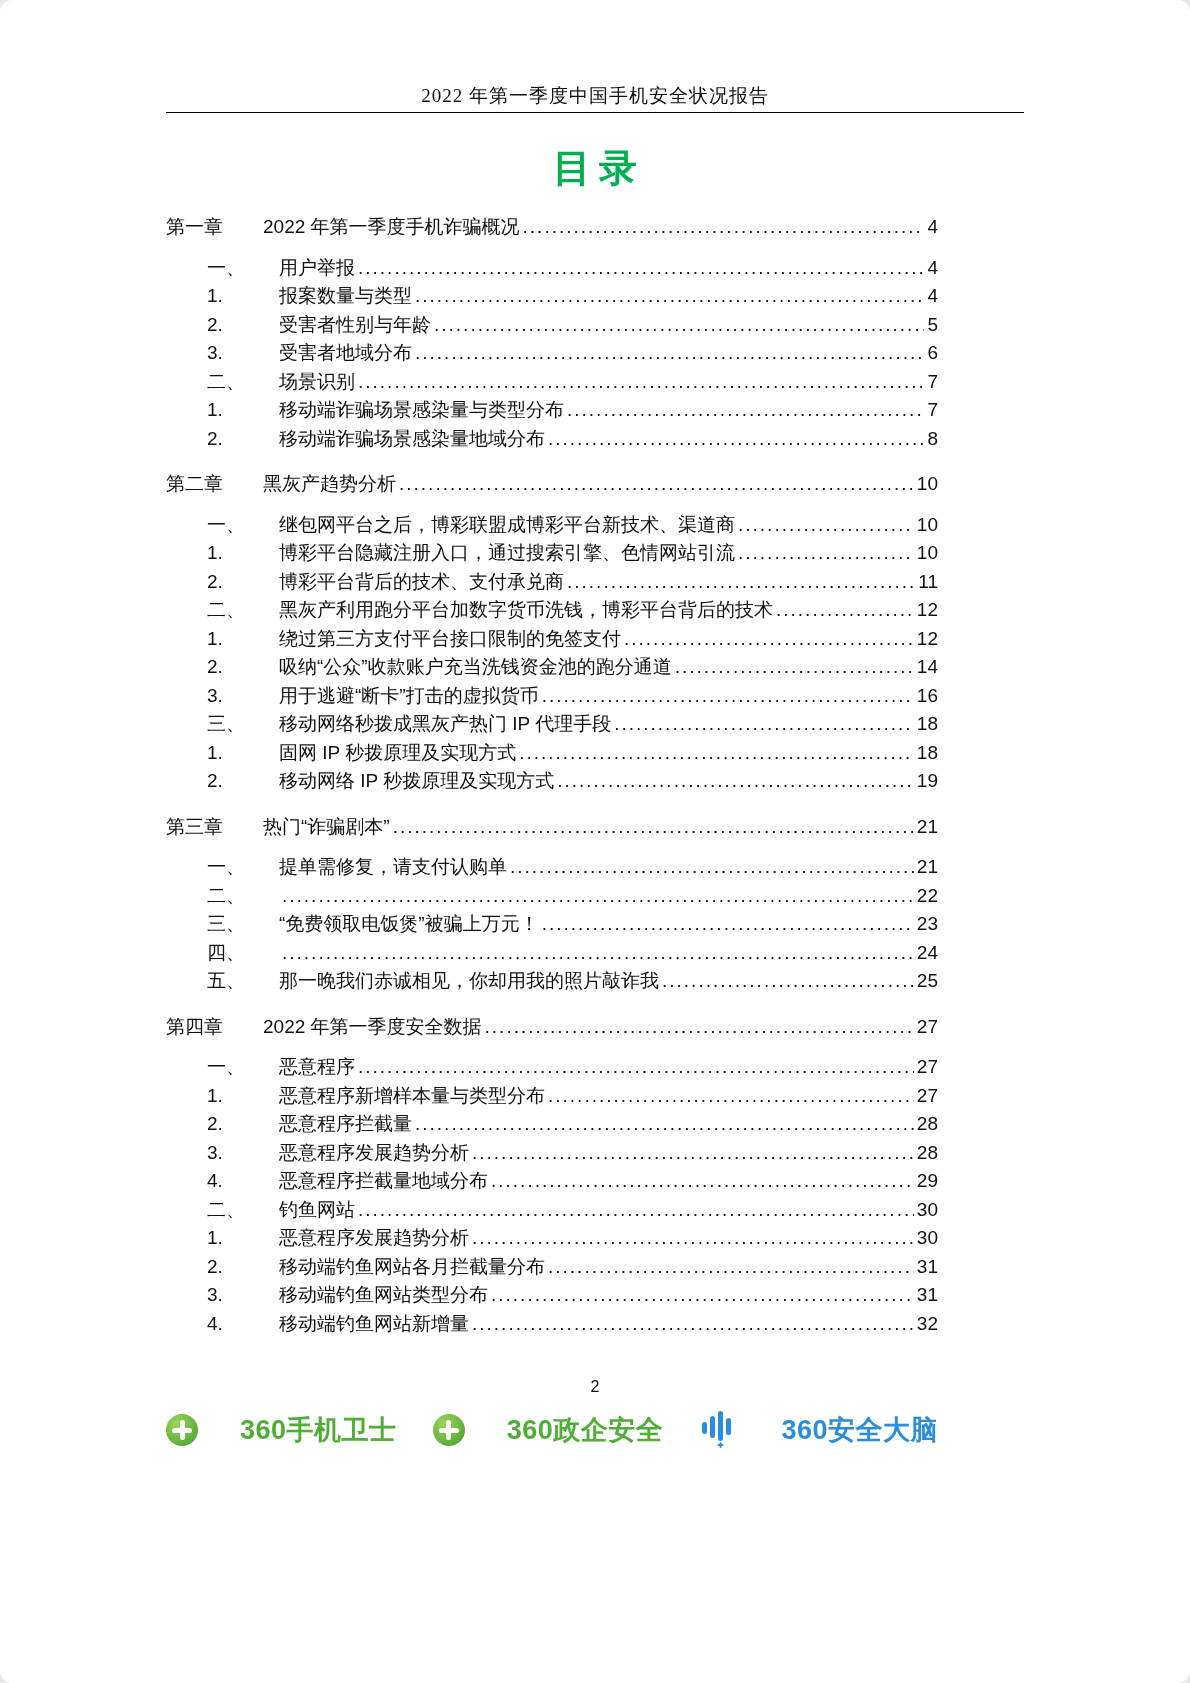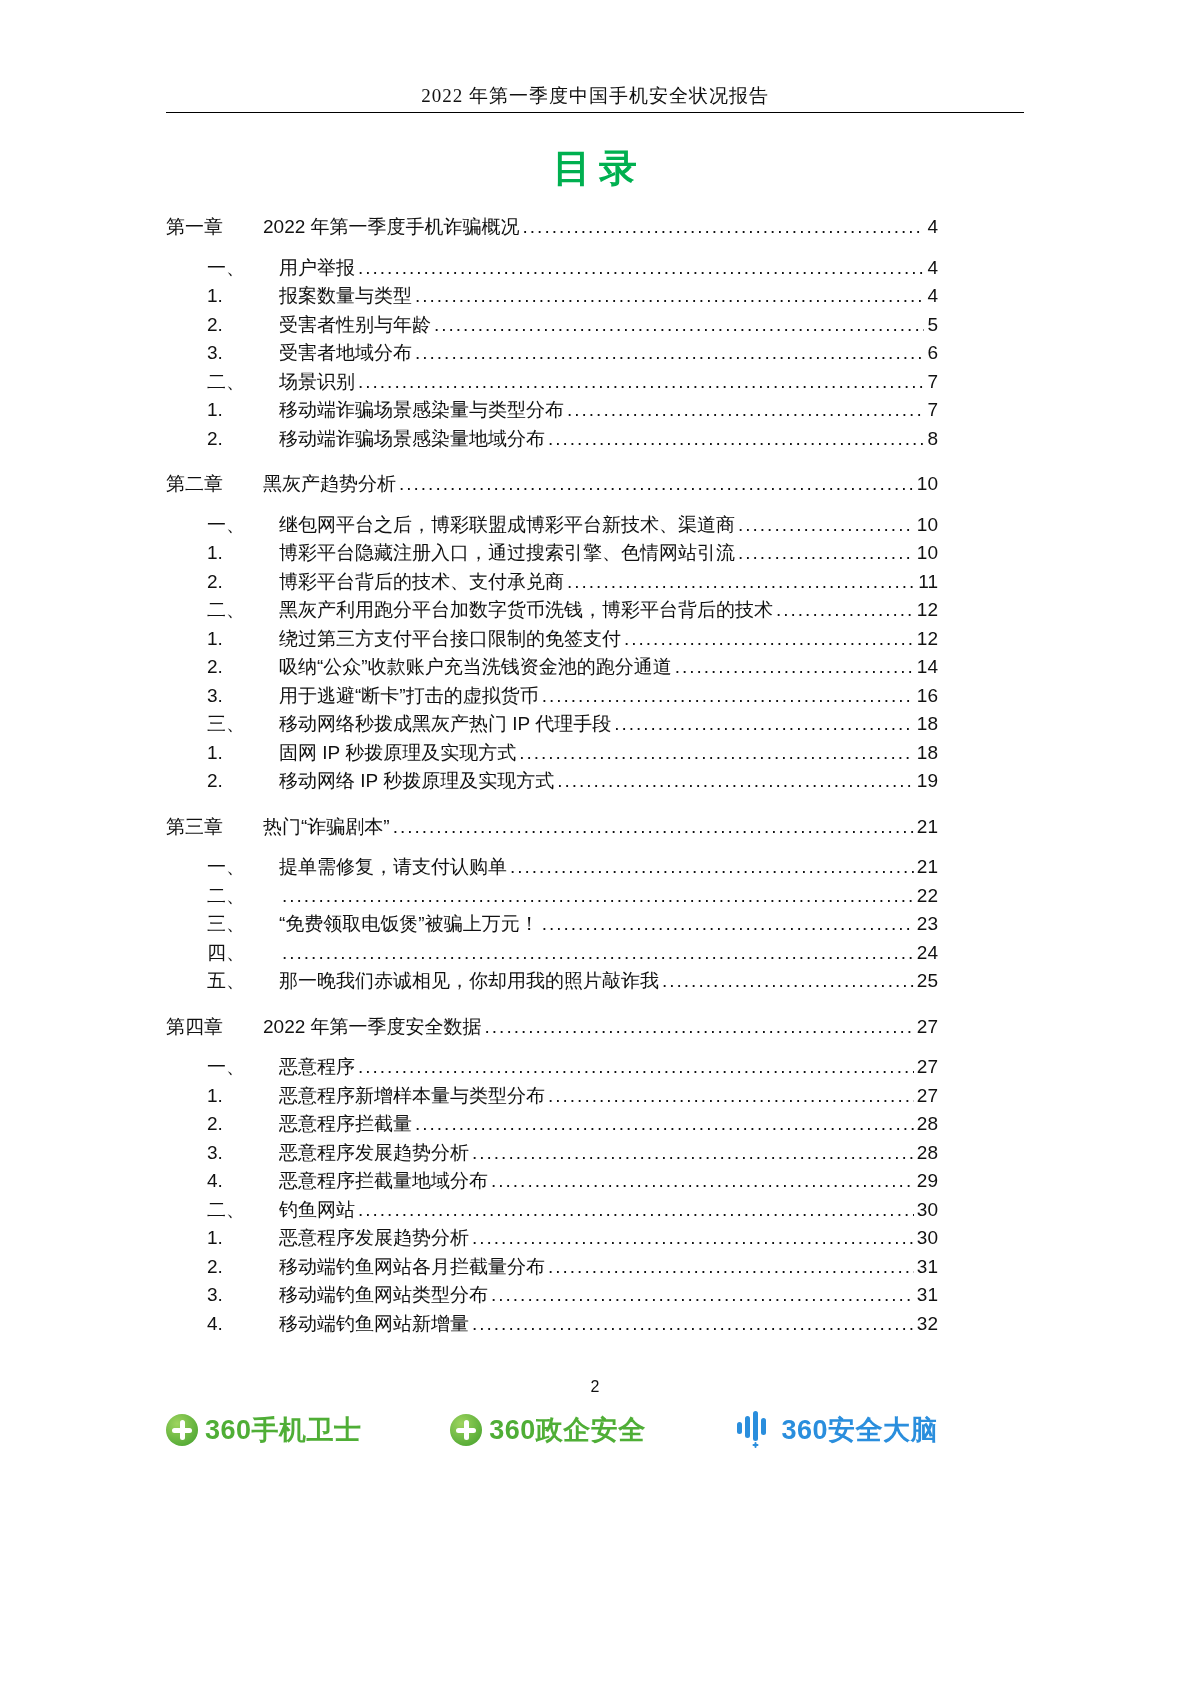--- a/index.html
+++ b/index.html
@@ -6,20 +6,21 @@
   html, body { background: #e8e8e8; }
   body { font-family: "Liberation Sans", sans-serif; }
   .page {
     position: relative;
     width: 1190px;
     height: 1683px;
     margin: 0 auto;
     background: #ffffff;
     color: #111111;
     overflow: hidden;
+    border-radius: 12px;
   }
   
   .doc-header { padding: 84px 166px 0 166px; }
   .doc-header-title {
     text-align: center;
     font-family: "Liberation Serif", serif;
     font-size: 19px;
     line-height: 24px;
     color: #111111;
     letter-spacing: 1px;
@@ -98,20 +99,21 @@
     display: flex;
     justify-content: space-between;
     align-items: center;
   }
   .logo { display: flex; align-items: center; gap: 7px; }
   .logo-text {
     font-size: 27px;
     font-weight: bold;
     letter-spacing: 0.5px;
     white-space: nowrap;
+    margin-left: 35px;
   }
   .logo-text.green { color: #4fae36; }
   .logo-text.blue  { color: #2a8edd; }
   .logo-icon-green {
     position: relative;
     display: inline-block;
     width: 32px; height: 32px;
     border-radius: 50%;
     background: radial-gradient(circle at 35% 30%, #9ed45e, #3f9e2a);
     flex: 0 0 auto;

